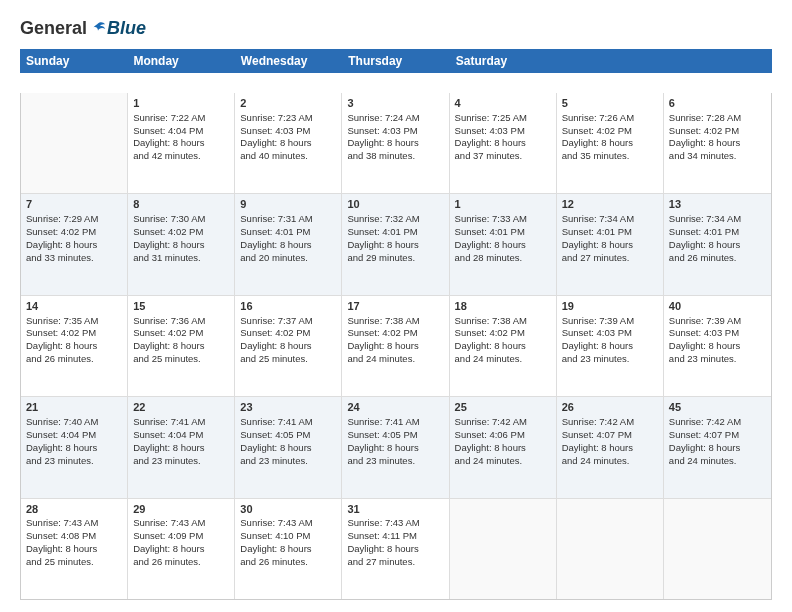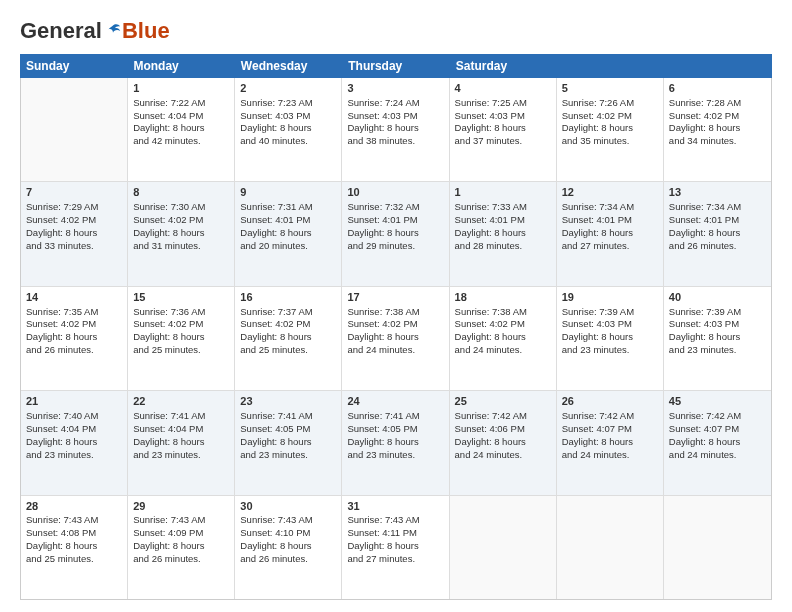--- a/index.html
+++ b/index.html
@@ -23,33 +23,34 @@
       justify-content: space-between;
       align-items: flex-start;
       margin-bottom: 10px;
     }
     .logo {
       display: flex;
       flex-direction: column;
       align-items: flex-start;
     }
     .logo-text {
-      font-size: 22px;
+      font-size: 18px;
       font-weight: bold;
       color: #333;
       display: flex;
       align-items: center;
     }
     .logo-general {
       color: #333;
       font-weight: bold;
     }
     .logo-blue {
-      color: #c2410c;
-      font-weight: bold;
+      color: #0c4a6e;
+      font-weight: bold;
+      font-style: italic;
     }
     .logo-bird {
       width: 18px;
       height: 18px;
       margin-left: 2px;
     }
     .title-block {
       text-align: right;
     }
     .month-title {
@@ -59,20 +60,21 @@
       line-height: 1.1;
     }
     .subtitle {
       font-size: 15px;
       color: #555;
     }
     .calendar {
       flex: 1;
       display: flex;
       flex-direction: column;
+      gap: 20px;
     }
     .cal-header-row {
       display: grid;
       grid-template-columns: repeat(7, 1fr);
       background: #2a6db5;
     }
     .cal-header-cell {
       color: #fff;
       font-size: 12px;
       font-weight: bold;

